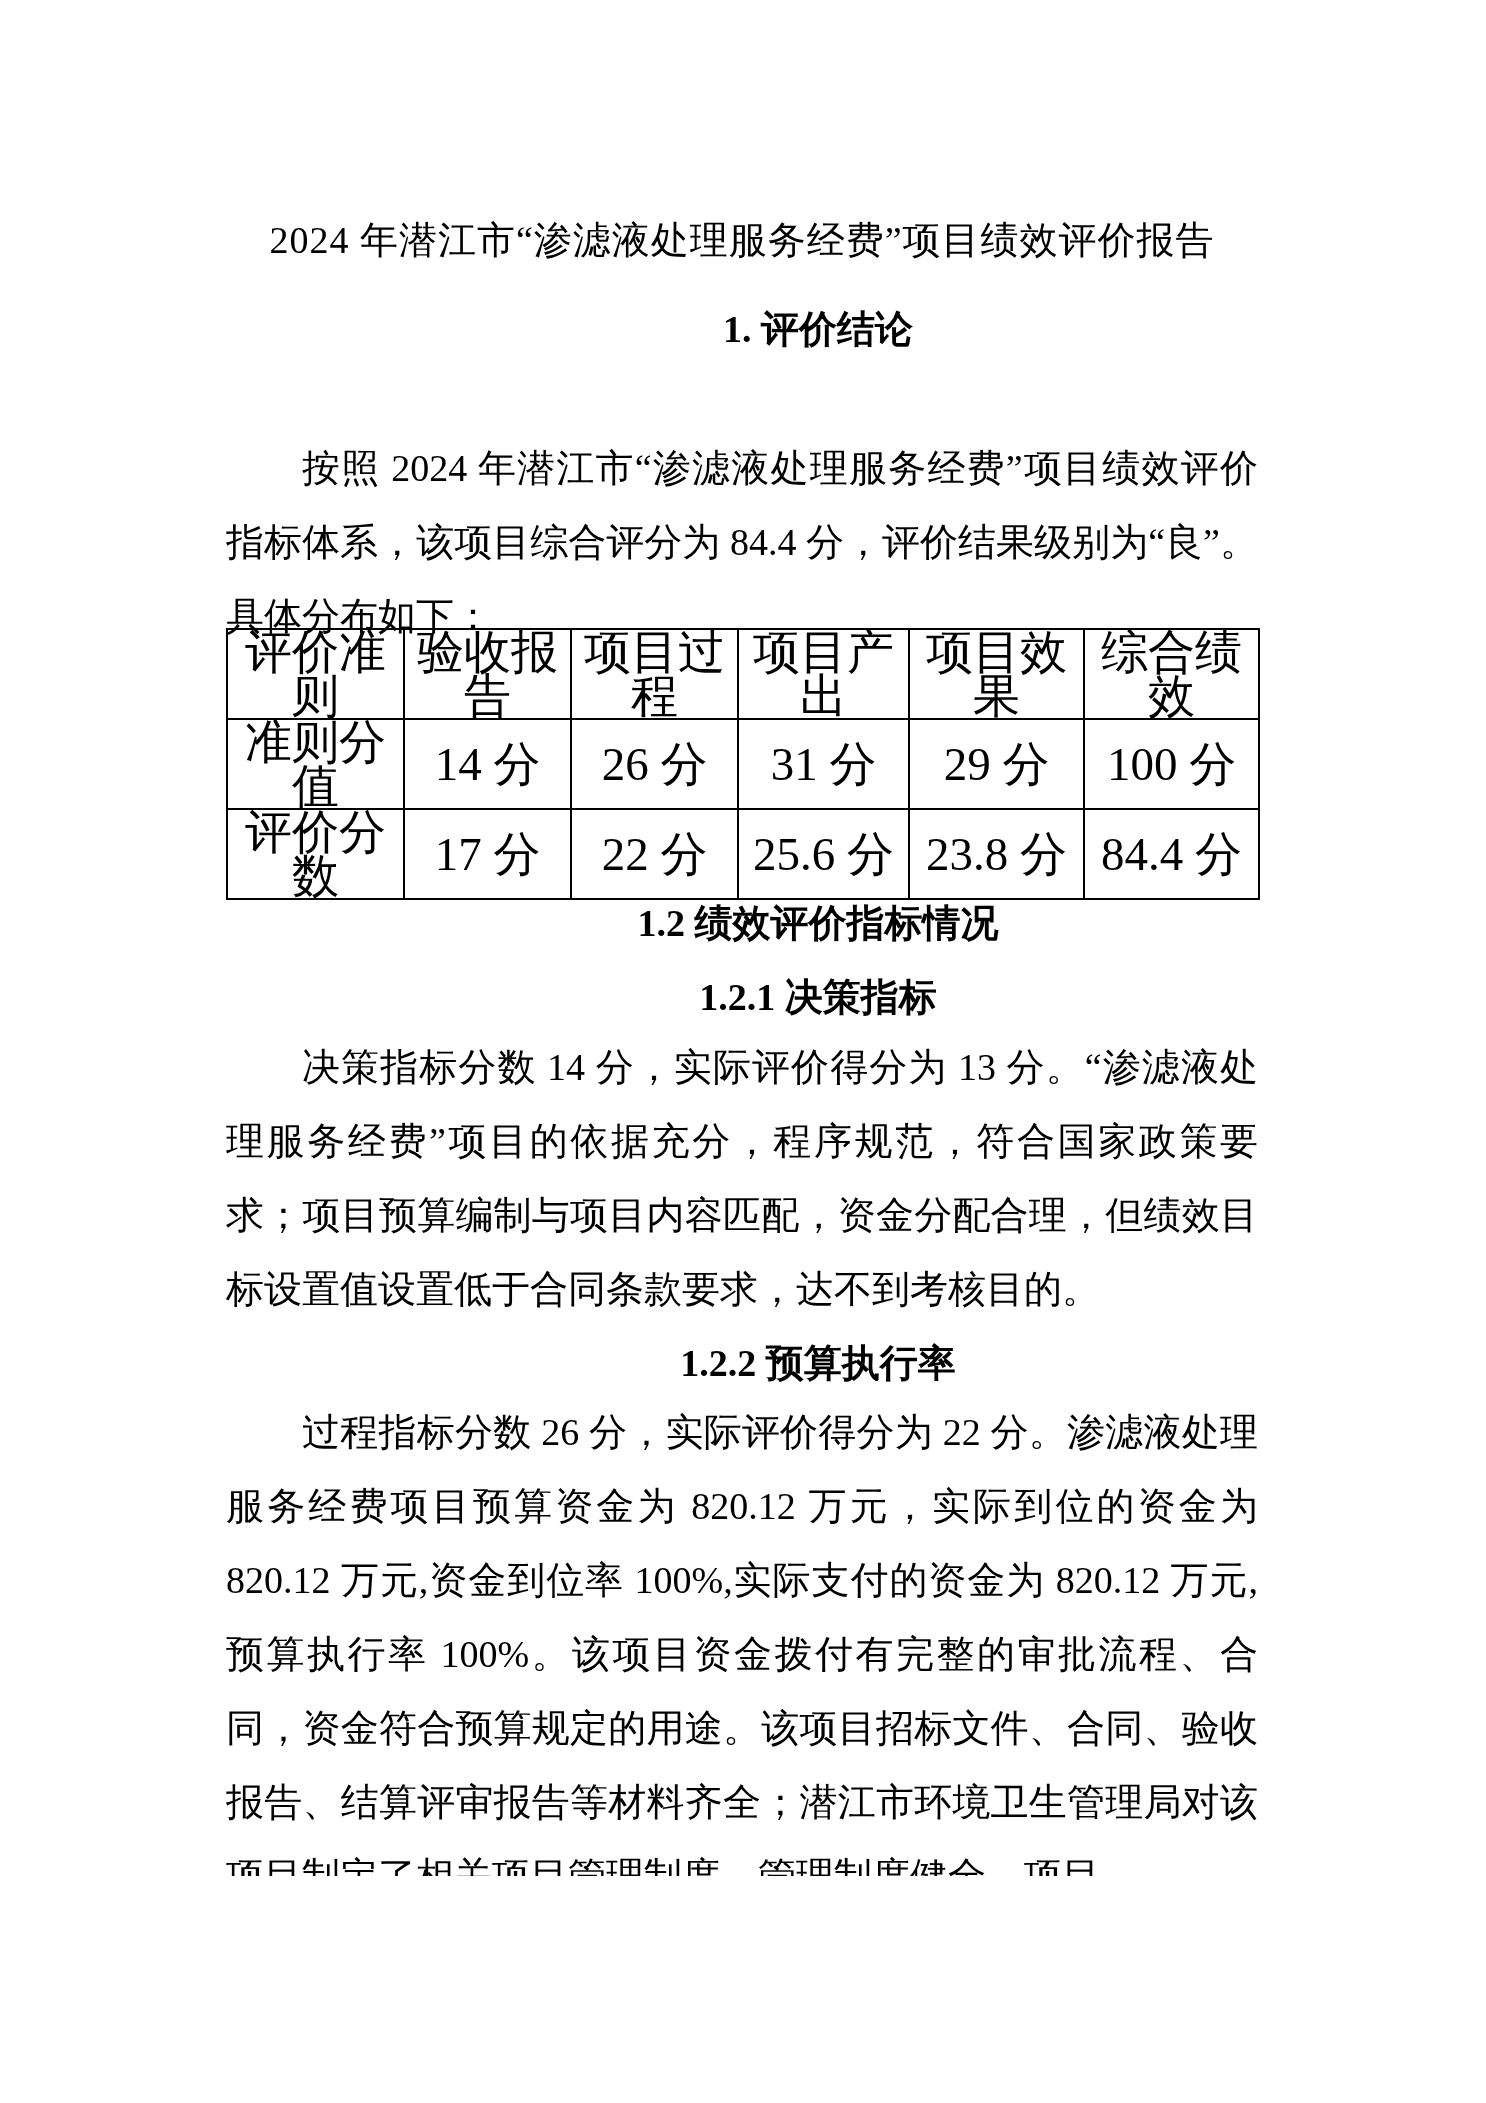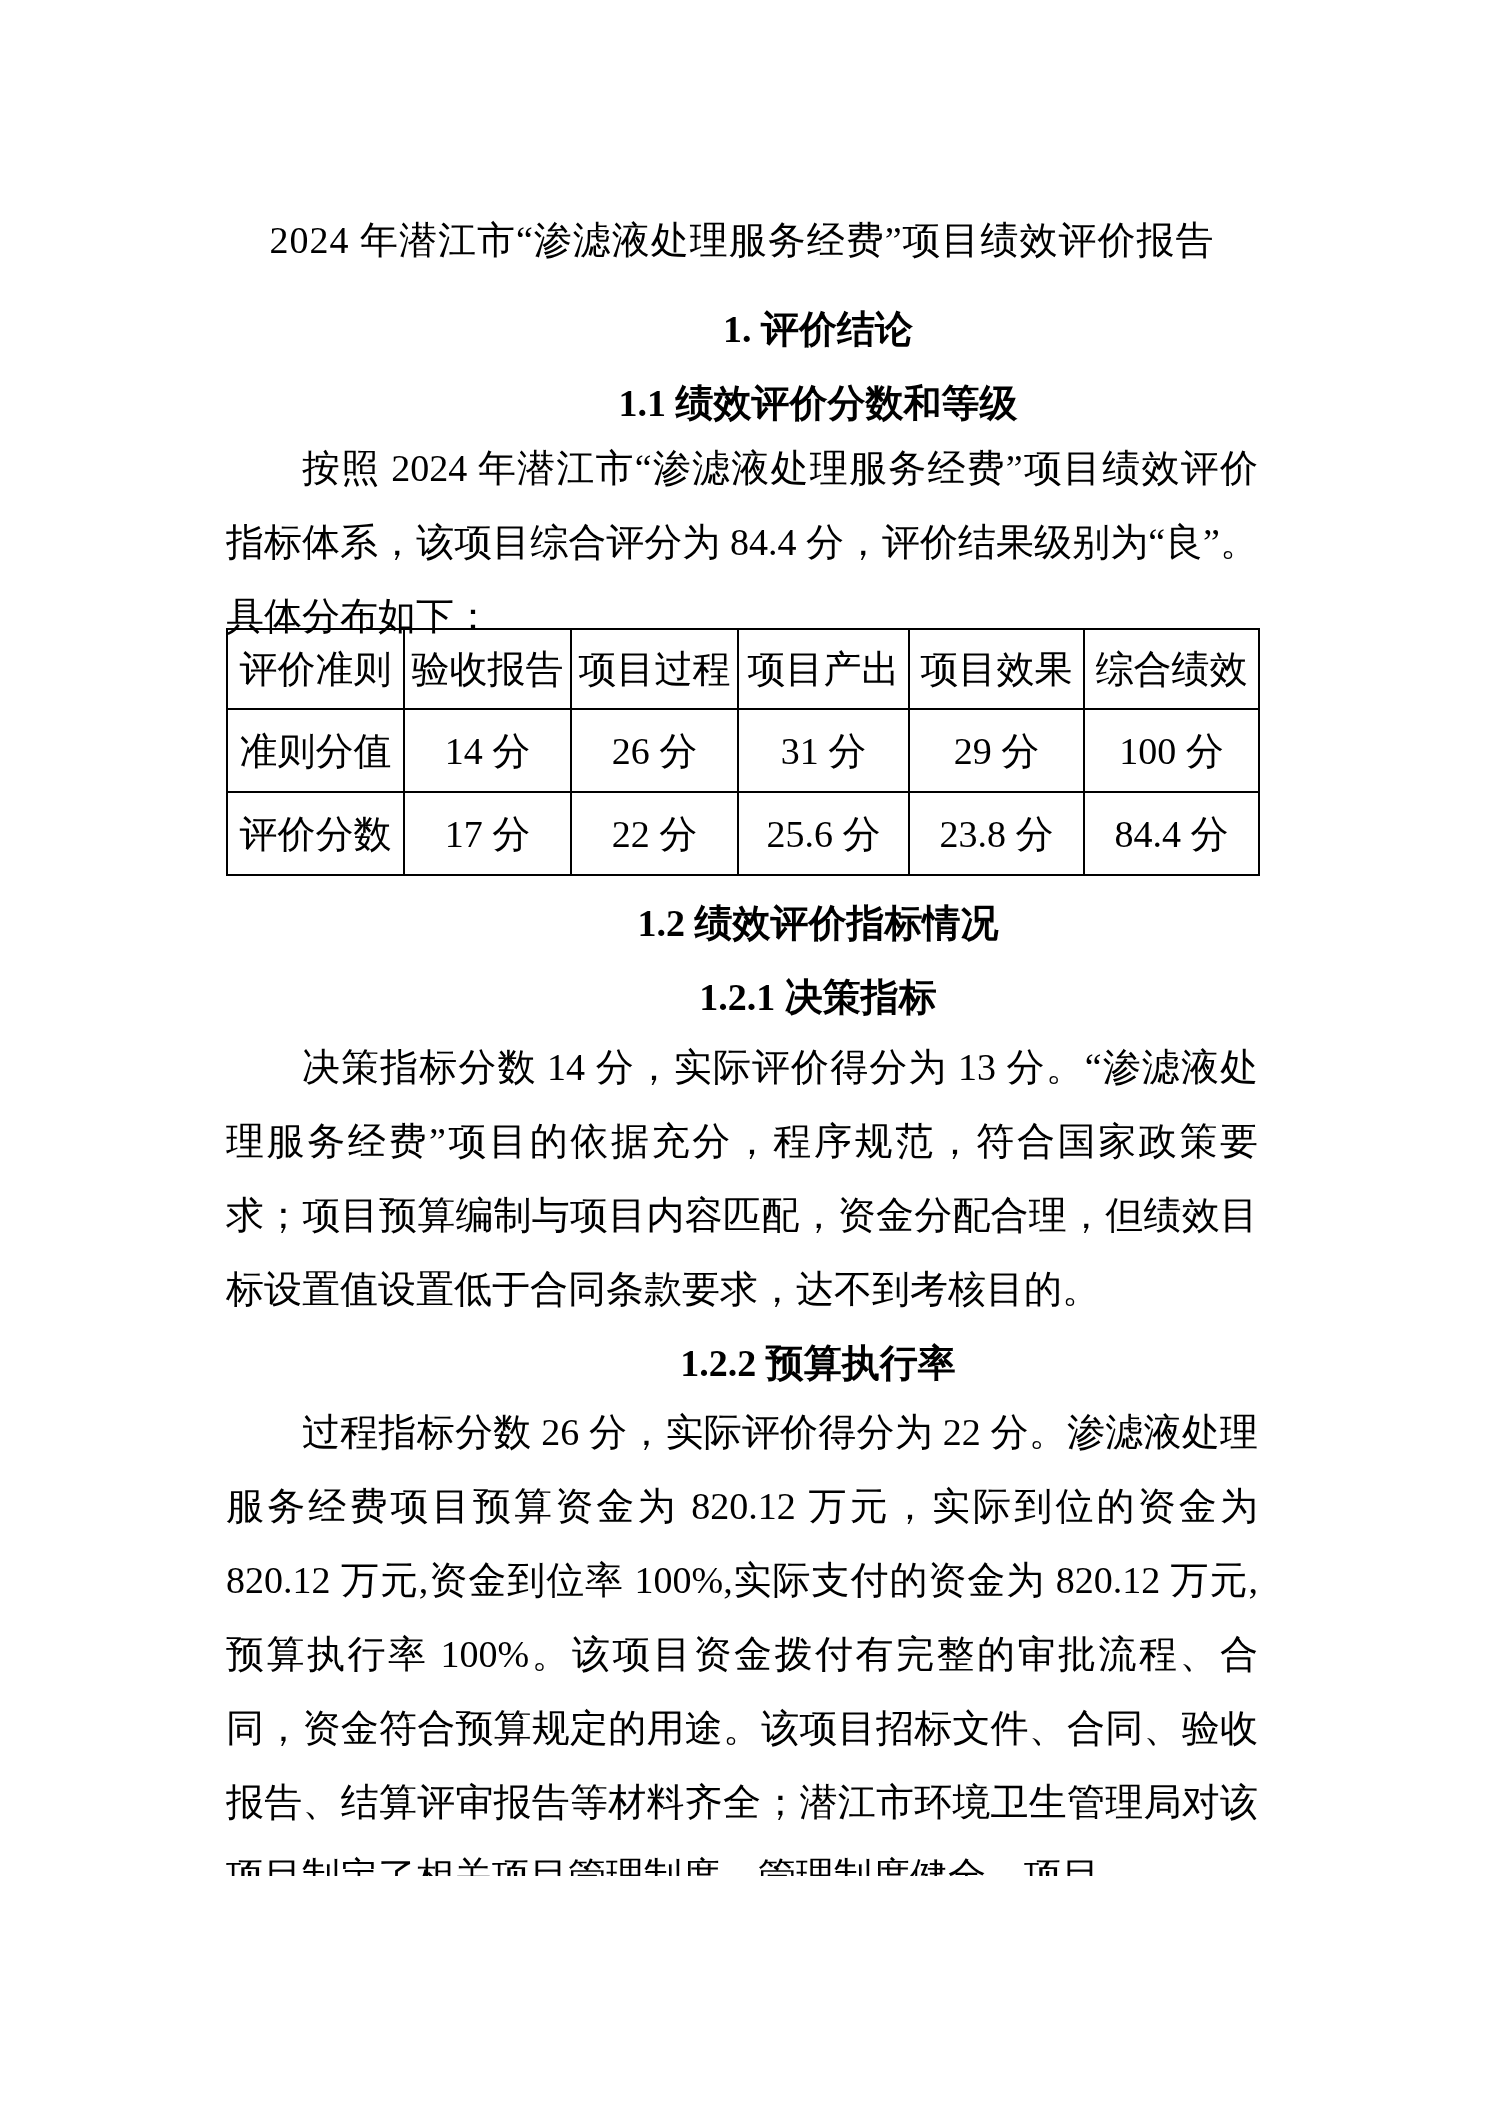--- a/index.html
+++ b/index.html
@@ -46,21 +46,21 @@
   .p-summary  { top: 431px; }
   .p-decision { top: 1030px; }
   .p-process  { top: 1395px; }
   table.score {
     position: absolute;
     left: 226px;
     top: 628px;
     width: 1032px;
     border-collapse: collapse;
     table-layout: fixed;
-    font-size: 38px;
+    font-size: 47px;
   }
   table.score td {
     border: 2px solid #000000;
     text-align: center;
     vertical-align: middle;
     padding: 0 2px;
     line-height: 44px;
   }
   table.score tr.r-head td { height: 78px; }
   table.score tr.r-body td { height: 81px; }
@@ -77,21 +77,20 @@
 </style>
 </head>
 <body>
 
 <div class="page">
 
   <div class="block doc-title">2024 年潜江市“渗滤液处理服务经费”项目绩效评价报告</div>
 
   <div class="block heading h-s1">1. 评价结论</div>
 
-  <div class="block heading h-s1-1">1.1 绩效评价分数和等级</div>
 
   <div class="block para p-summary">按照 2024 年潜江市“渗滤液处理服务经费”项目绩效评价指标体系，该项目综合评分为 84.4 分，评价结果级别为“良”。具体分布如下：</div>
 
   <table class="score">
     <colgroup>
       <col style="width:177px">
       <col style="width:167px">
       <col style="width:167px">
       <col style="width:171px">
       <col style="width:175px">

